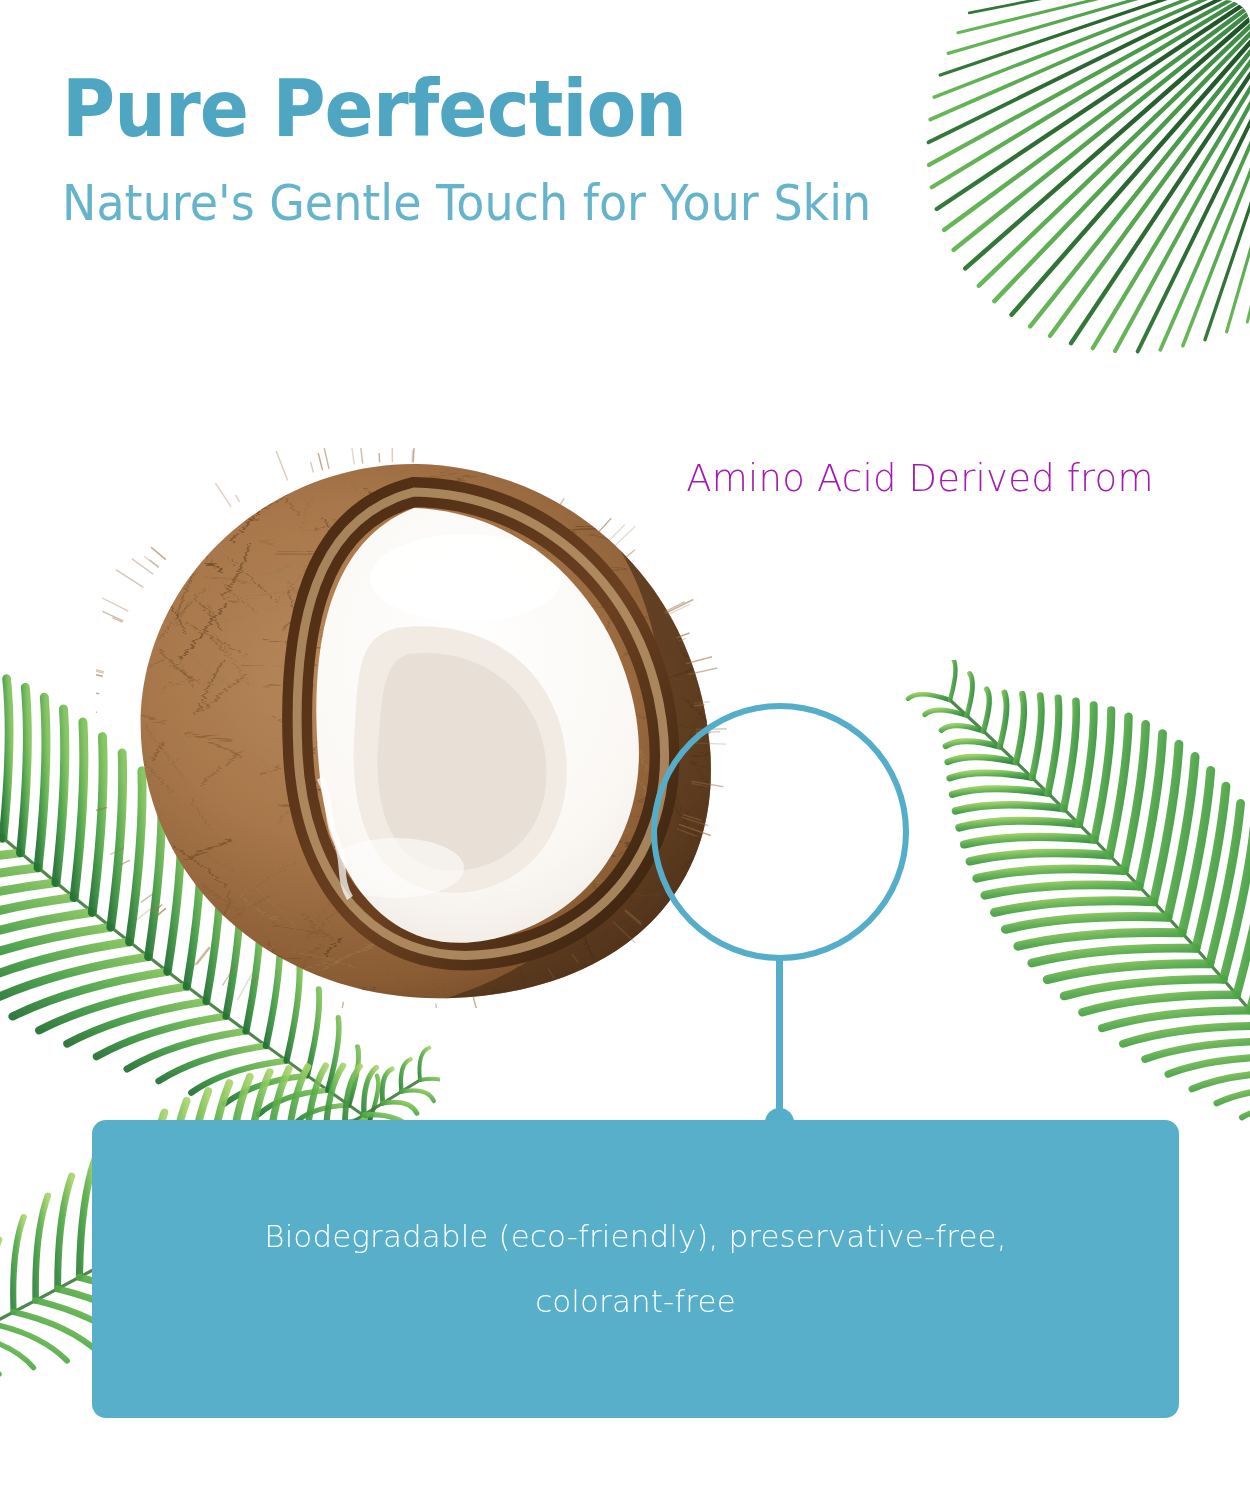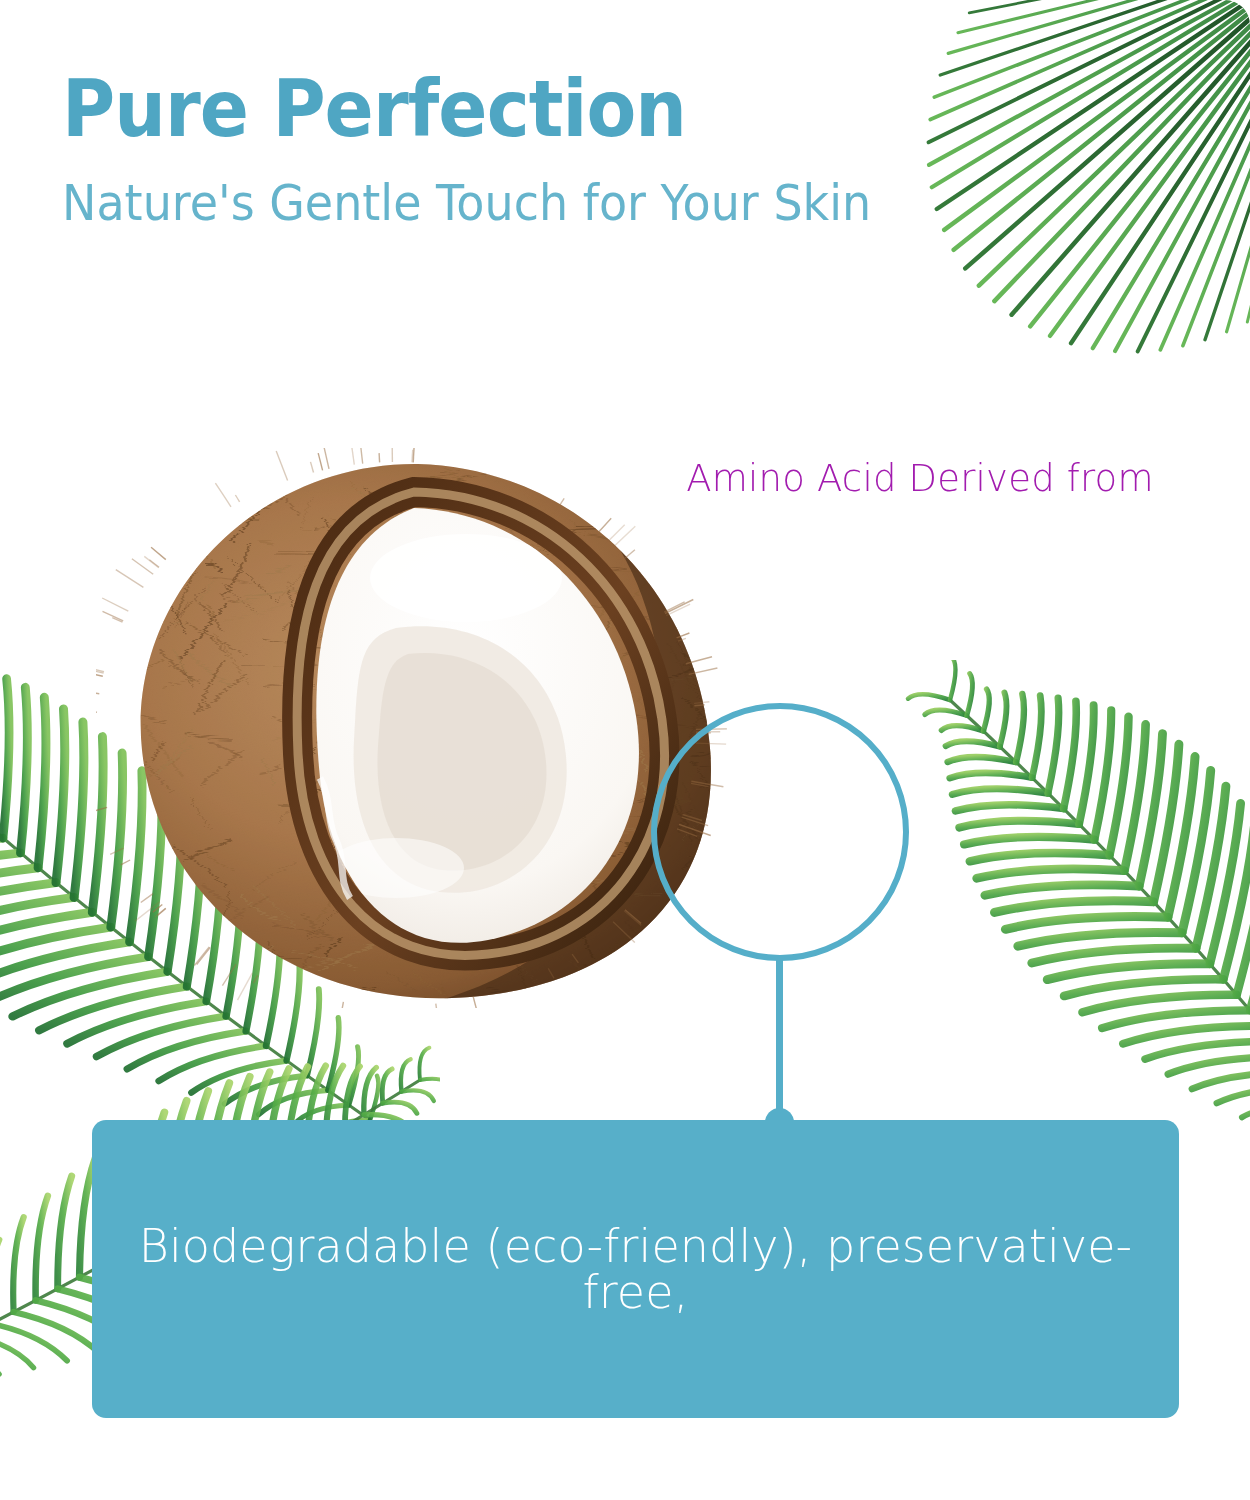--- a/index.html
+++ b/index.html
@@ -105,21 +105,21 @@
     align-items:center;
     justify-content:center;
     padding:0 34px;
   }
   .claim-line {
     width:100%;
     text-align:center;
     color:#ffffff;
     font-family:"DejaVu Sans", sans-serif;
     font-weight:300;
-    font-size:46px;
+    font-size:31px;
     line-height:1.0;
     letter-spacing:0.1px;
     padding:17px 0;
   }
 </style>
 </head>
 <body>
 
 <div id="poster">
 
@@ -966,15 +966,16 @@
   <div id="ingredient-caption">
     <span>Amino Acid Derived from</span>
   </div>
 
   <div id="callout-circle"></div>
   <div id="callout-stem"></div>
   <div id="callout-dot"></div>
 
   <div id="claims-panel">
     <div class="claim-line">Biodegradable (eco-friendly), preservative-free,</div>
+    <div class="claim-line">colorant-free</div>
   </div>
 
 </div>
 
 </body></html>

